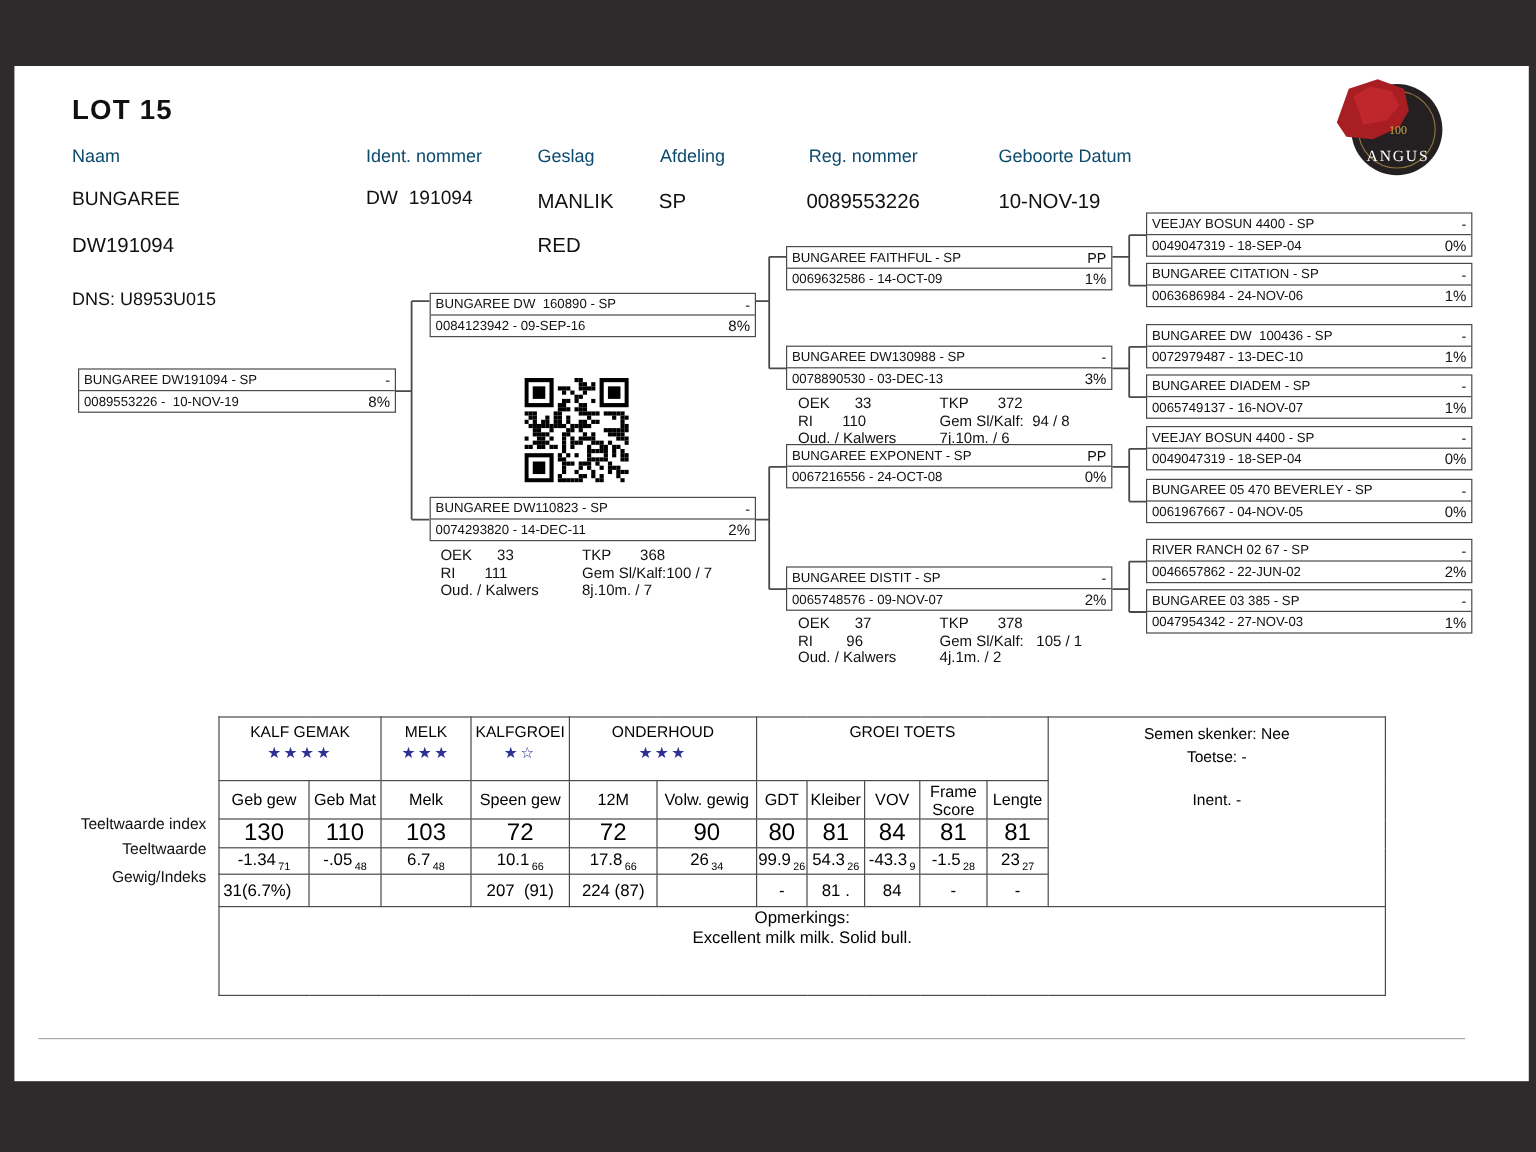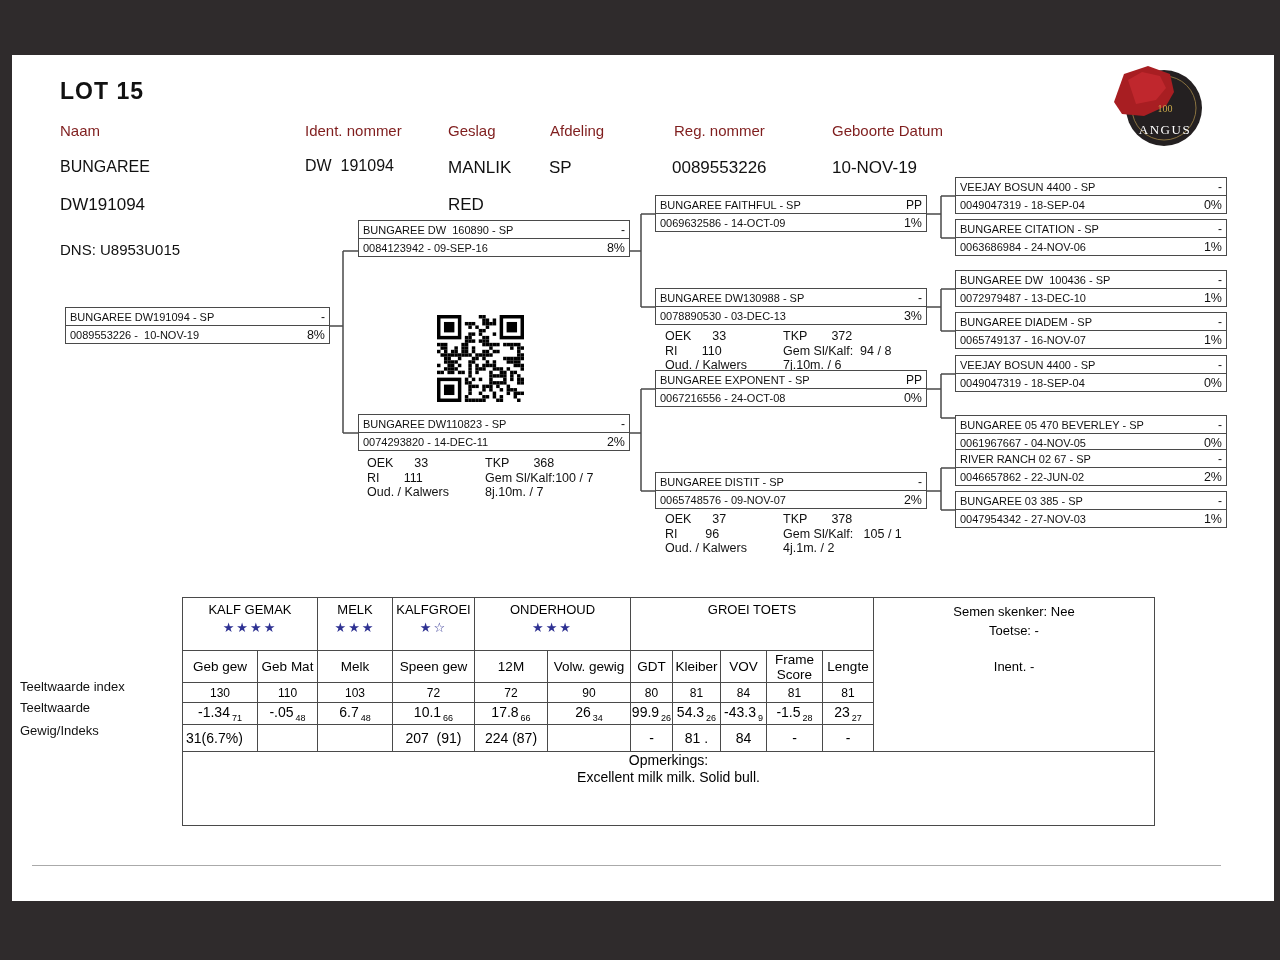--- a/index.html
+++ b/index.html
@@ -13,38 +13,38 @@
   .pbox .r1{border-bottom:1px solid #4a4a4a;}
   .pbox .nm,.pbox .rg{white-space:pre;overflow:hidden;}
   .pbox .tr{font-size:12px;}
   .pbox .pct{font-size:12.5px;}
   
   .stats{position:absolute;font-size:12.5px;line-height:14.5px;width:260px;}
   .stats .ln{display:flex;}
   .stats .lc{width:118px;white-space:pre;}
   .stats .rc{white-space:pre;}
   
-  .lbl{position:absolute;font-size:15px;color:#7f1d1d;}
+  .lbl{position:absolute;font-size:15px;color:#0c4a6e;}
   .val{position:absolute;font-size:17px;white-space:pre;}
   
   table.bvt{position:absolute;left:182px;top:597px;border-collapse:collapse;table-layout:fixed;
             font-size:14px;color:#000;}
   table.bvt td{border:1px solid #4a4a4a;text-align:center;padding:0;overflow:hidden;}
   tr.grp td{height:48px;vertical-align:top;padding-top:4px;font-size:13px;}
   .stars{color:#2e3192;font-size:13px;letter-spacing:2px;margin-top:3px;}
   tr.colhdr td{height:31px;font-size:13.5px;vertical-align:middle;line-height:15px;}
-  tr.vals td{height:19px;font-size:12px;}
+  tr.vals td{height:19px;font-size:20px;}
   tr.tw td{height:21px;}
   tr.tw sub{font-size:9px;margin-left:2px;}
   tr.gw td{height:26px;white-space:pre;}
   tr.gw td.first{text-align:left;padding-left:3px;}
   td.sidecell{text-align:left;vertical-align:top;padding:24px 8px 0 8px;font-size:13px;line-height:19px;}
   td.sidecell .inent{margin-top:17px;}
   td.opmcell{text-align:left;vertical-align:top;height:73px;padding:2px 6px;font-size:14px;line-height:17px;}
-  .rowlab{position:absolute;left:20px;width:152px;font-size:13px;}
+  .rowlab{position:absolute;left:20px;width:152px;text-align:right;font-size:13px;}
   .hr{position:absolute;left:32px;top:865px;width:1189px;border-top:1px solid #aaa;}
 </style>
 </head>
 <body>
 
 <div class="bar" style="left:0;top:0;width:1280px;height:55px;"></div>
 <div class="bar" style="left:0;top:901px;width:1280px;height:59px;"></div>
 <div class="bar" style="left:0;top:0;width:12px;height:960px;"></div>
 <div class="bar" style="left:1274px;top:0;width:6px;height:960px;"></div>
 
@@ -96,21 +96,21 @@
   <div class="r r1">
       <span class="nm">BUNGAREE DW191094 - SP</span>
       <span class="tr">-</span>
     </div>
   <div class="r">
       <span class="rg">0089553226 -  10-NOV-19</span>
       <span class="pct">8%</span>
     </div>
 </div>
 
-<div class="pbox" style="left:358px;top:220px;width:270px;text-align:right;">
+<div class="pbox" style="left:358px;top:244px;width:270px;text-align:right;">
   <div class="r r1">
       <span class="nm">BUNGAREE DW  160890 - SP</span>
       <span class="tr">-</span>
     </div>
   <div class="r">
       <span class="rg">0084123942 - 09-SEP-16</span>
       <span class="pct">8%</span>
     </div>
 </div>
 <div class="pbox" style="left:358px;top:414px;width:270px;">
@@ -356,21 +356,21 @@
       <rect x="6.96" y="6.96" width="10.44" height="10.44" fill="#000"></rect>
       <rect x="62.64" y="0.00" width="24.36" height="24.36" fill="#000"></rect>
       <rect x="66.12" y="3.48" width="17.40" height="17.40" fill="#fff"></rect>
       <rect x="69.60" y="6.96" width="10.44" height="10.44" fill="#000"></rect>
       <rect x="0.00" y="62.64" width="24.36" height="24.36" fill="#000"></rect>
       <rect x="3.48" y="66.12" width="17.40" height="17.40" fill="#fff"></rect>
       <rect x="6.96" y="69.60" width="10.44" height="10.44" fill="#000"></rect>
     </svg>
 </div>
 
-<div class="pbox" style="left:655px;top:195px;width:270px;">
+<div class="pbox" style="left:655px;top:205px;width:270px;">
   <div class="r r1">
       <span class="nm">BUNGAREE FAITHFUL - SP</span>
       <span class="tr">PP</span>
     </div>
   <div class="r">
       <span class="rg">0069632586 - 14-OCT-09</span>
       <span class="pct">1%</span>
     </div>
 </div>
 <div class="pbox" style="left:655px;top:288px;width:270px;">
@@ -475,21 +475,21 @@
 <div class="pbox" style="left:955px;top:355px;width:270px;">
   <div class="r r1">
       <span class="nm">VEEJAY BOSUN 4400 - SP</span>
       <span class="tr">-</span>
     </div>
   <div class="r">
       <span class="rg">0049047319 - 18-SEP-04</span>
       <span class="pct">0%</span>
     </div>
 </div>
-<div class="pbox" style="left:955px;top:399px;width:270px;margin-top:16px;">
+<div class="pbox" style="left:955px;top:399px;width:270px;">
   <div class="r r1">
       <span class="nm">BUNGAREE 05 470 BEVERLEY - SP</span>
       <span class="tr">-</span>
     </div>
   <div class="r">
       <span class="rg">0061967667 - 04-NOV-05</span>
       <span class="pct">0%</span>
     </div>
 </div>
 <div class="pbox" style="left:955px;top:449px;width:270px;">

